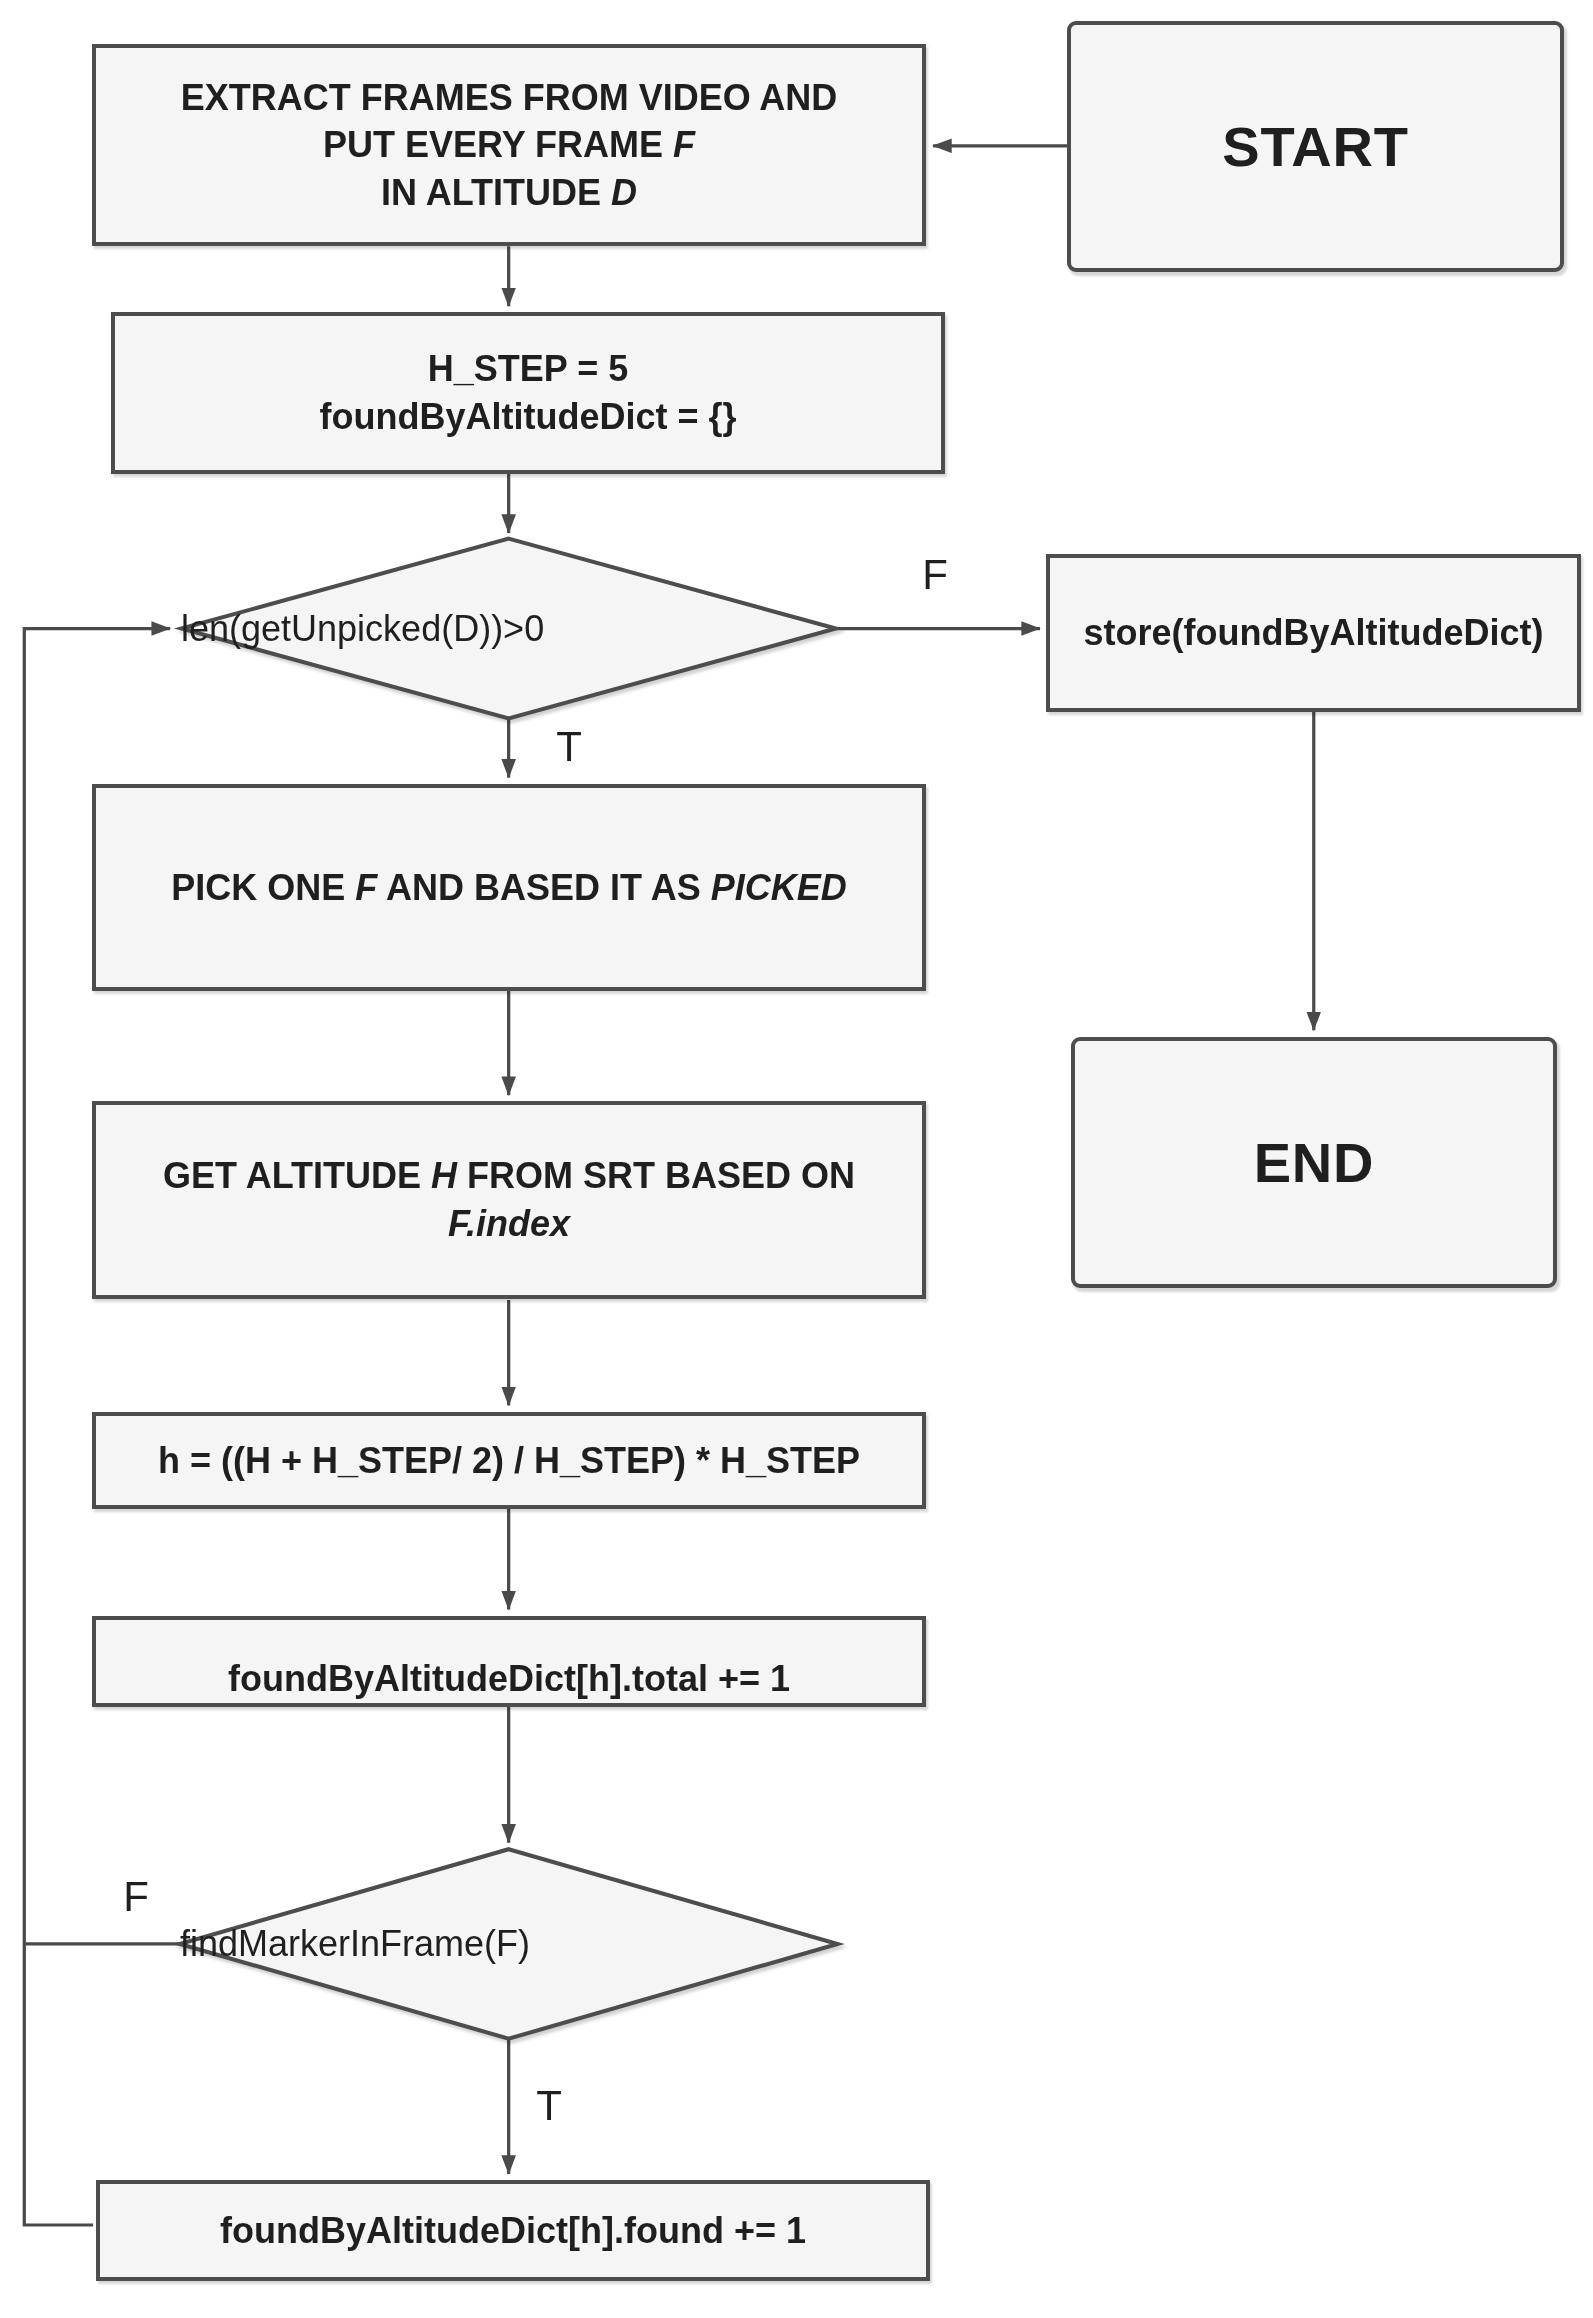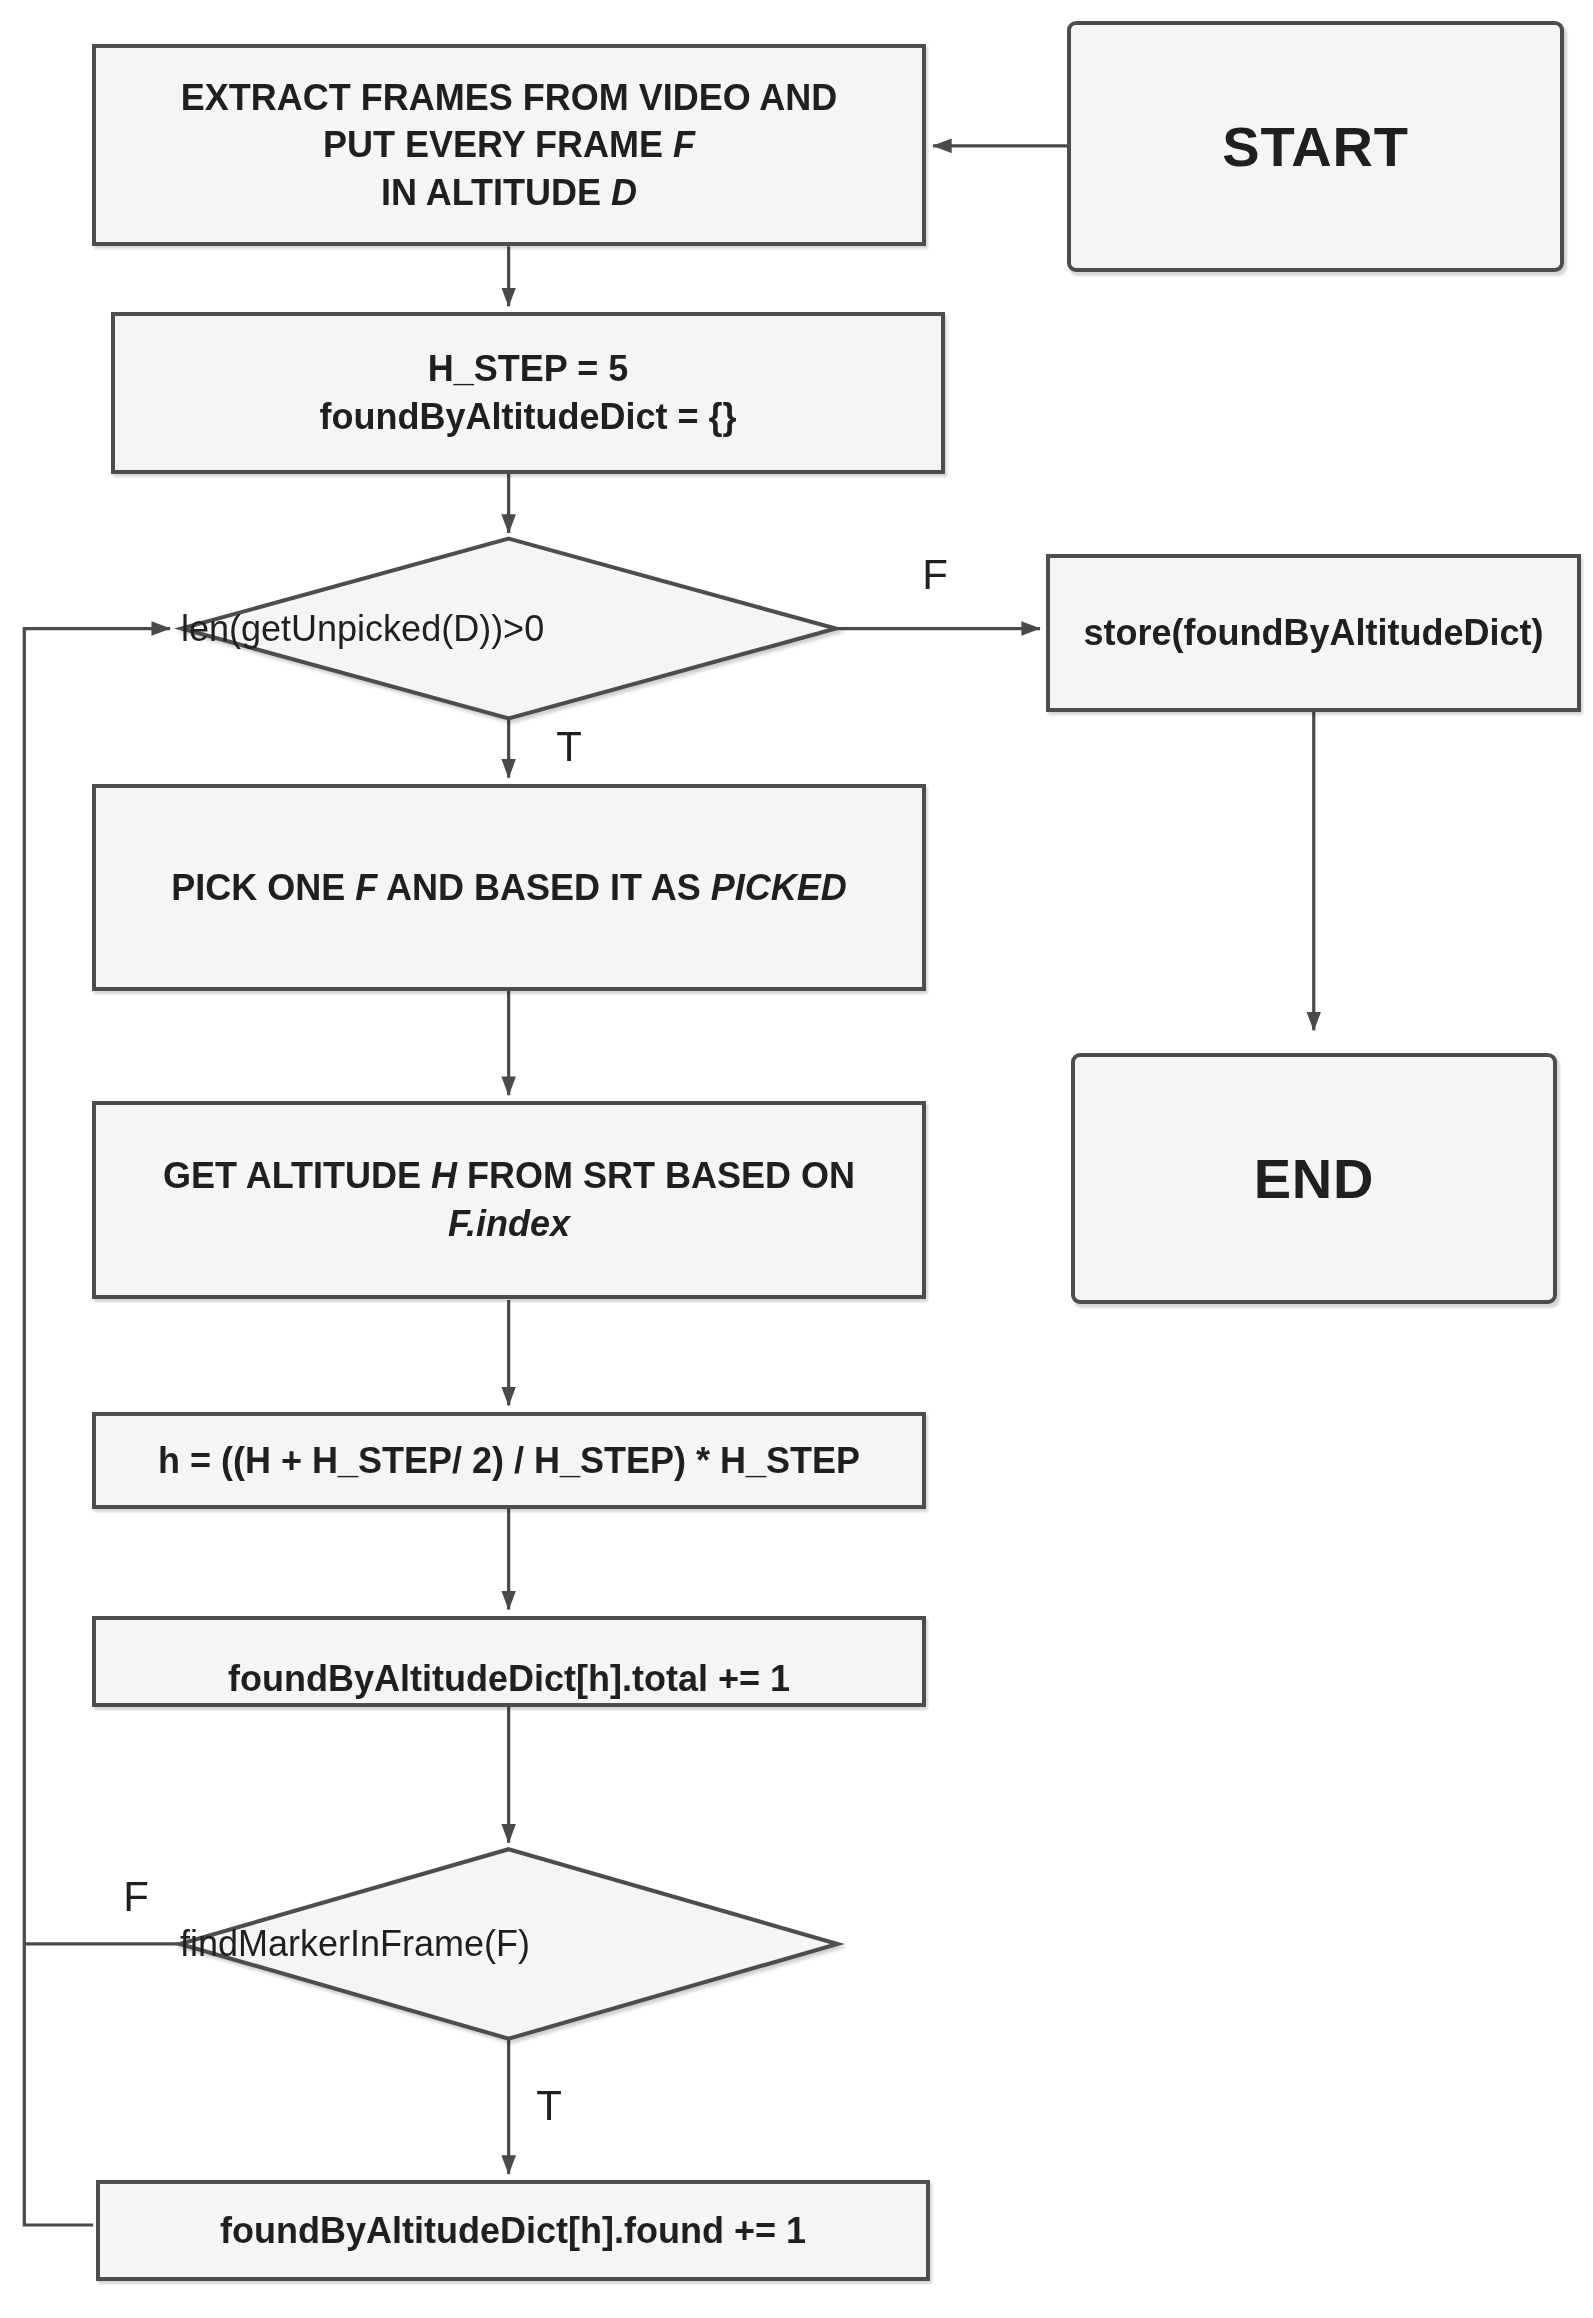--- a/index.html
+++ b/index.html
@@ -79,21 +79,21 @@
   </div>
 
 <div class="node" style="left:1046px;top:554px;width:535px;height:158px;">
   <span>store(foundByAltitudeDict)</span>
 </div>
 
 <div class="node" style="left:92px;top:784px;width:834px;height:207px;">
   <div><span>PICK ONE </span><i>F</i><span> AND BASED IT AS </span><i>PICKED</i></div>
 </div>
 
-<div class="node terminal" style="left:1071px;top:1037px;width:486px;height:251px;margin-top:16px;">
+<div class="node terminal" style="left:1071px;top:1037px;width:486px;height:251px;">
   <span>END</span>
 </div>
 
 <div class="node" style="left:92px;top:1101px;width:834px;height:198px;">
   <div><span>GET ALTITUDE </span><i>H</i><span> FROM SRT BASED ON</span></div>
   <div><i>F.index</i></div>
 </div>
 
 <div class="node" style="left:92px;top:1412px;width:834px;height:97px;">
   <span>h = ((H + H_STEP/ 2) / H_STEP) * H_STEP</span>

